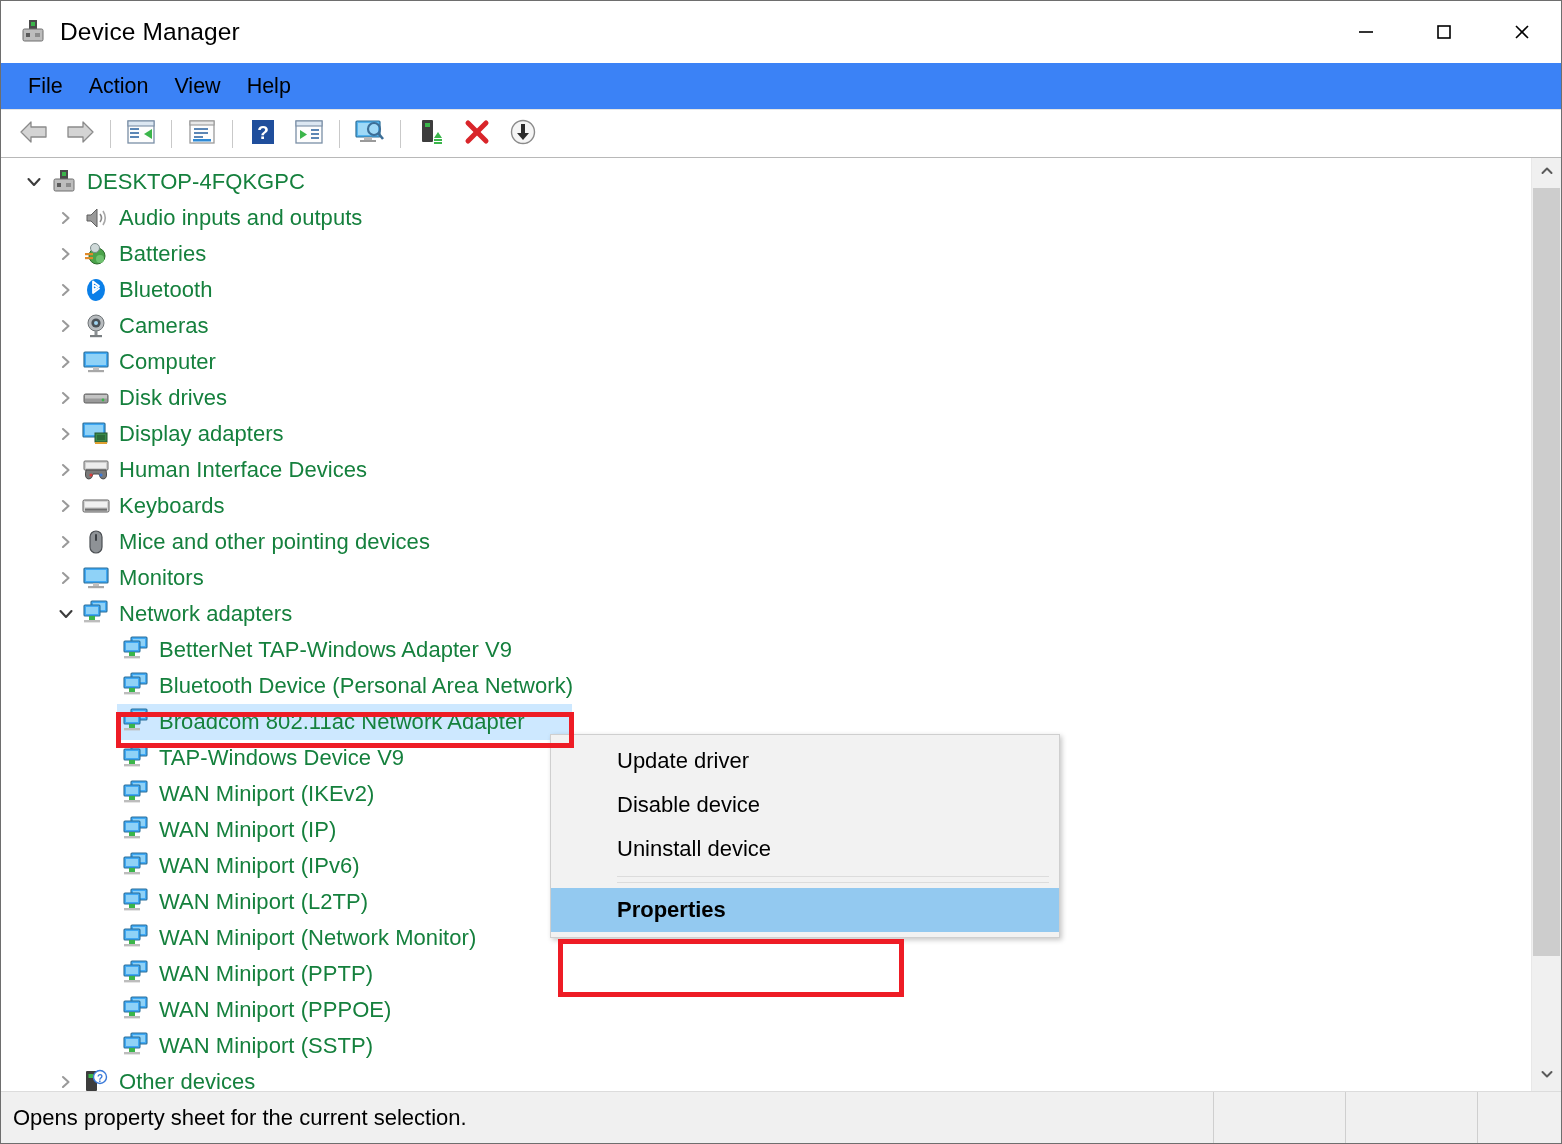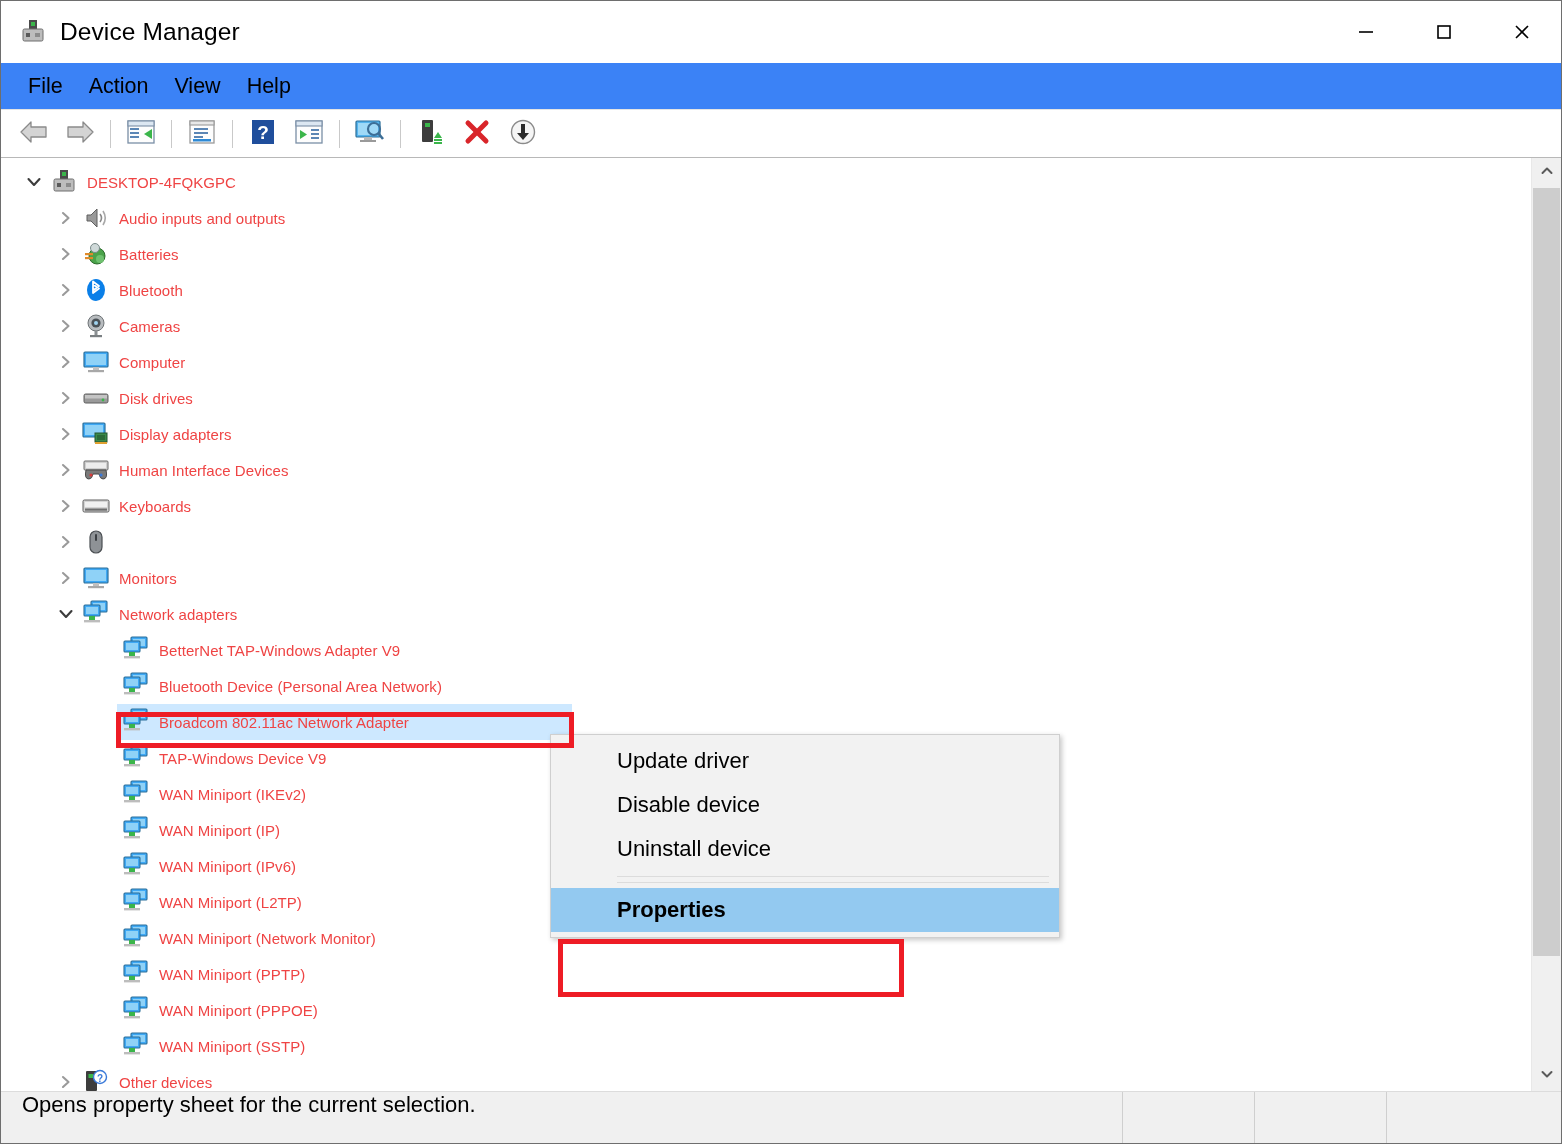--- a/index.html
+++ b/index.html
@@ -149,22 +149,22 @@
   .tree-row .ticon {
     width: 30px;
     height: 30px;
     flex: none;
     display: flex;
     align-items: center;
     justify-content: center;
     margin-right: 8px;
   }
   .tree-row .tlabel {
-    font-size: 15px;
-    color: #ef4444;
+    font-size: 22px;
+    color: #15803d;
     letter-spacing: 0.05px;
   }
   .lvl0 { padding-left: 18px; }
   .lvl1 { padding-left: 50px; }
   .lvl2 { padding-left: 120px; }
   .tree-row.selected .sel-band {
     position: absolute;
     left: 116px;
     top: 0;
     height: 36px;
@@ -208,23 +208,24 @@
   #statusbar {
     height: 52px;
     min-height: 52px;
     background: #f0f0f0;
     border-top: 1px solid #dcdcdc;
     display: flex;
     align-items: stretch;
     box-sizing: border-box;
   }
   #status-main {
-    width: 1122px;
-    display: flex;
-    padding-left: 21px;
+    width: 1213px;
+    display: flex;
+    align-items: center;
+    padding-left: 12px;
     box-sizing: border-box;
     border-right: 1px solid #cfcfcf;
   }
   #status-main span {
     font-size: 22px;
     color: #000000;
   }
   .status-pane {
     width: 131px;
     border-right: 1px solid #cfcfcf;
@@ -605,20 +606,21 @@
           <svg width="16" height="16" viewBox="0 0 16 16">
               <path d="M5 3 L10.5 8 L5 13" fill="none" stroke="#9a9a9a" stroke-width="2.1" stroke-linecap="round" stroke-linejoin="round"></path>
             </svg>
         </span>
         <span class="ticon">
           <svg width="26" height="26" viewBox="0 0 26 26">
             <rect x="7" y="2" width="12" height="22" rx="6" fill="#8e9296" stroke="#4a4e52" stroke-width="1.2"></rect>
             <rect x="12" y="5" width="2" height="7" rx="1" fill="#3a3e42"></rect>
           </svg>
         </span>
+        <span class="tlabel">Mice and other pointing devices</span>
       </div>
 
       <div class="tree-row lvl1">
         <span class="twisty">
           <svg width="16" height="16" viewBox="0 0 16 16">
               <path d="M5 3 L10.5 8 L5 13" fill="none" stroke="#9a9a9a" stroke-width="2.1" stroke-linecap="round" stroke-linejoin="round"></path>
             </svg>
         </span>
         <span class="ticon">
           <svg width="28" height="26" viewBox="0 0 28 26">

